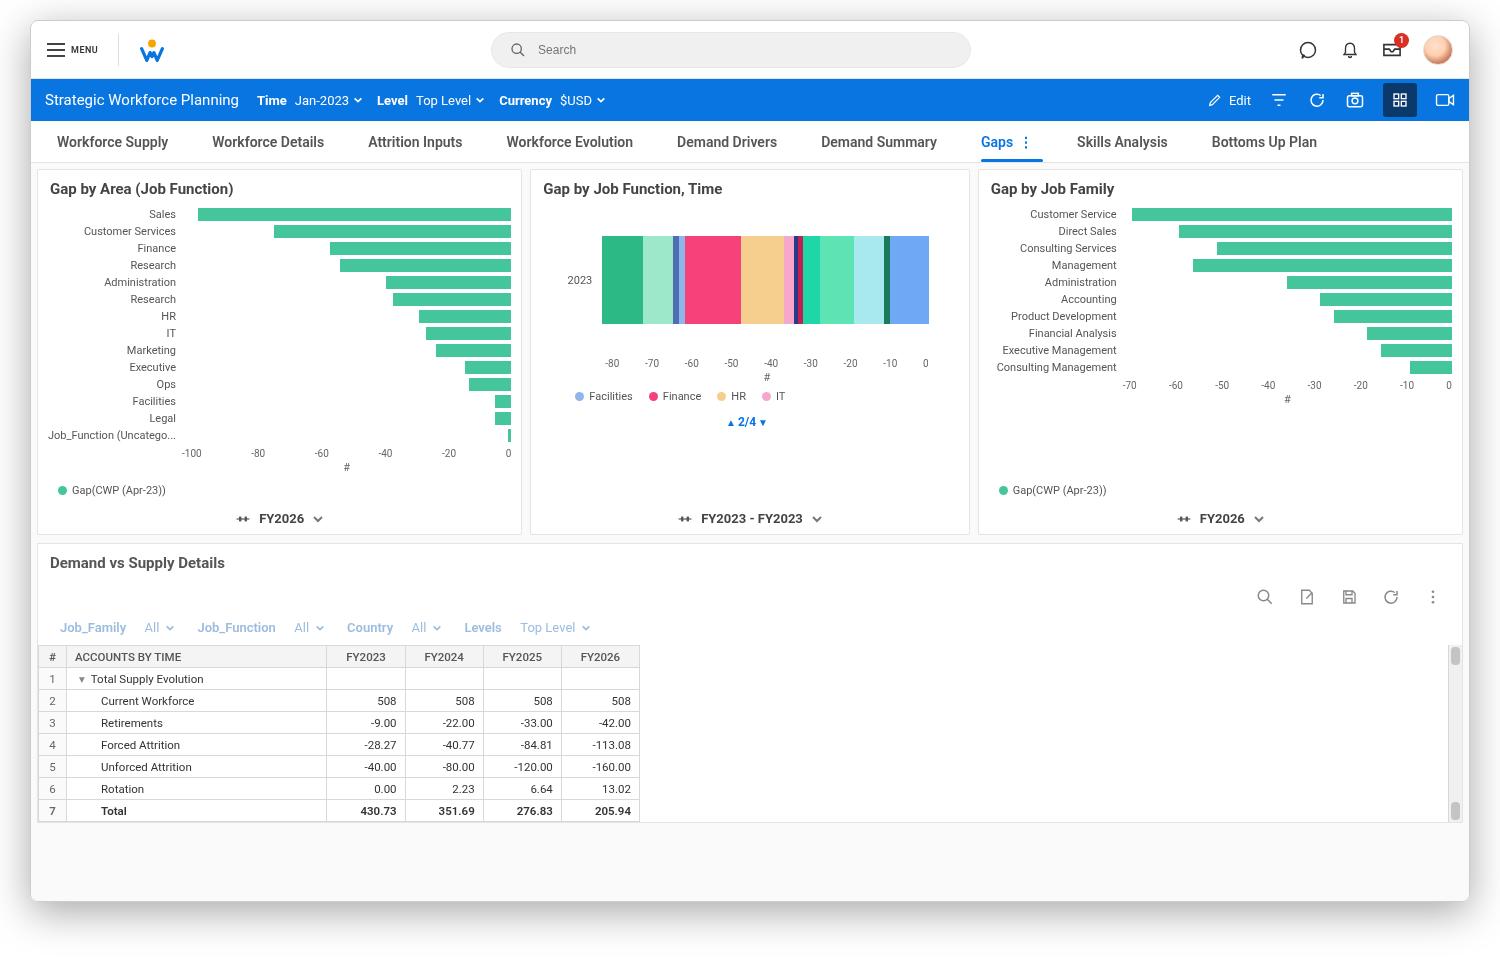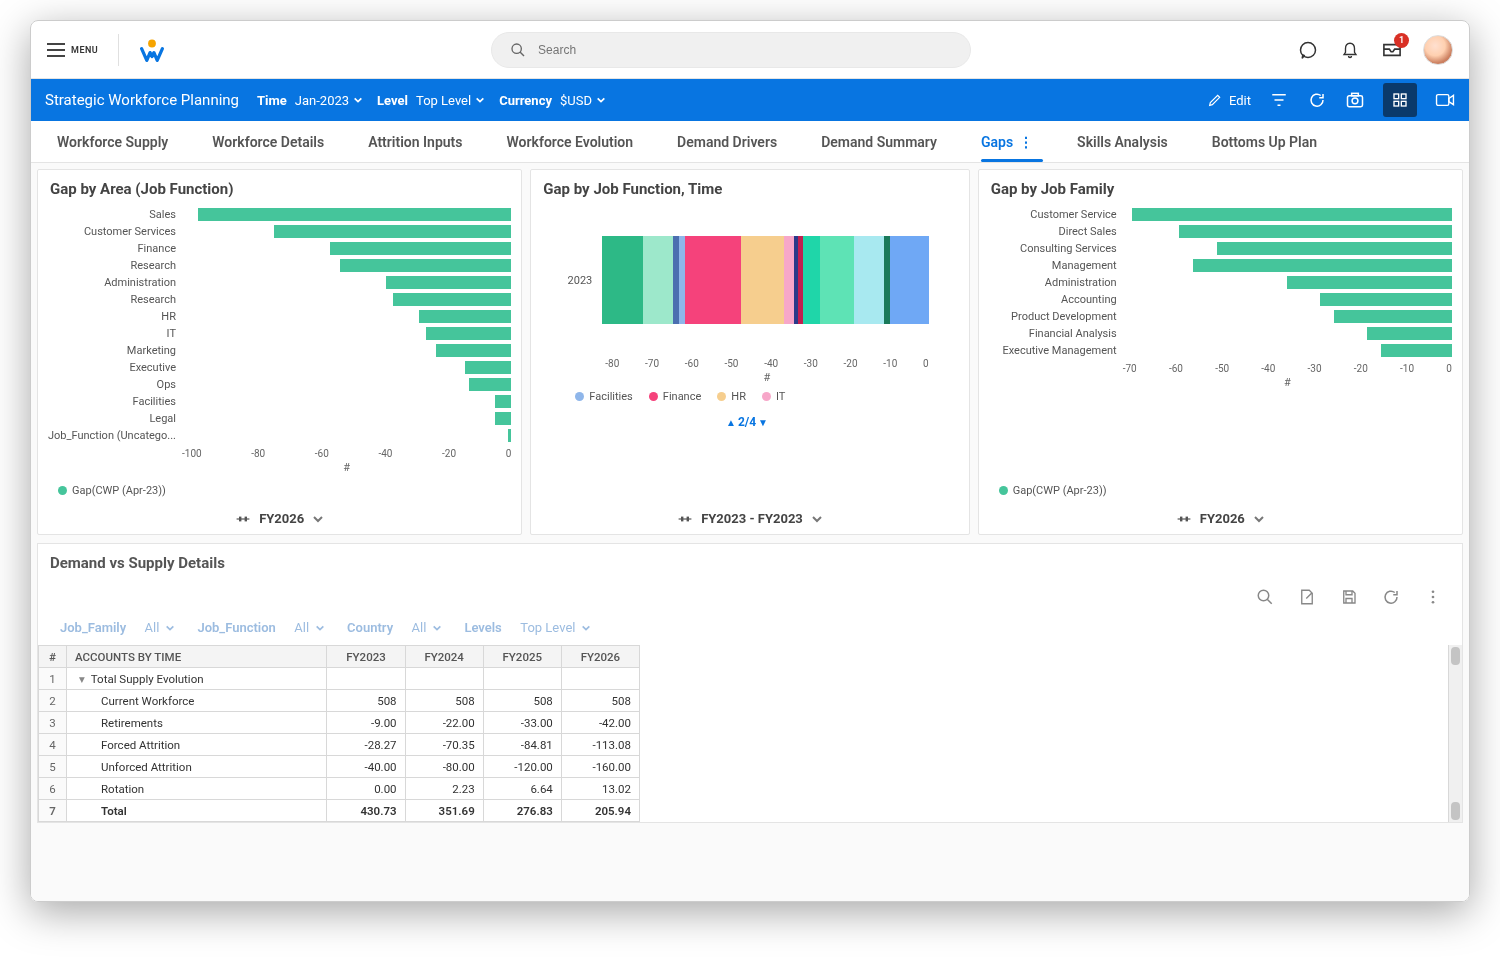--- a/index.html
+++ b/index.html
@@ -458,20 +458,26 @@
                   <div class="hbar-track">
                     <div class="hbar" style="left:74.28571428571429%;width:25.71428571428571%"></div>
                   </div>
                 </div>
                 <div class="hbar-row">
                   <div class="hbar-label" style="width:140px">Executive Management</div>
                   <div class="hbar-track">
                     <div class="hbar" style="left:78.57142857142857%;width:21.428571428571427%"></div>
                   </div>
                 </div>
+                <div class="hbar-row">
+                  <div class="hbar-label" style="width:140px">Consulting Management</div>
+                  <div class="hbar-track">
+                    <div class="hbar" style="left:87.14285714285714%;width:12.857142857142856%"></div>
+                  </div>
+                </div>
               </div>
               <div style="display:flex">
                 <div style="width:140px"></div>
                 <div class="axis" style="flex:1">
                   <span>-70</span>
                   <span>-60</span>
                   <span>-50</span>
                   <span>-40</span>
                   <span>-30</span>
                   <span>-20</span>
@@ -578,21 +584,21 @@
                   <td style="padding-left:34px">Retirements</td>
                   <td class="num">-9.00</td>
                   <td class="num">-22.00</td>
                   <td class="num">-33.00</td>
                   <td class="num">-42.00</td>
                 </tr>
                 <tr class="">
                   <td class="rownum">4</td>
                   <td style="padding-left:34px">Forced Attrition</td>
                   <td class="num">-28.27</td>
-                  <td class="num">-70.35</td>
+                  <td class="num">-40.77</td>
                   <td class="num">-84.81</td>
                   <td class="num">-113.08</td>
                 </tr>
                 <tr class="">
                   <td class="rownum">5</td>
                   <td style="padding-left:34px">Unforced Attrition</td>
                   <td class="num">-40.00</td>
                   <td class="num">-80.00</td>
                   <td class="num">-120.00</td>
                   <td class="num">-160.00</td>

